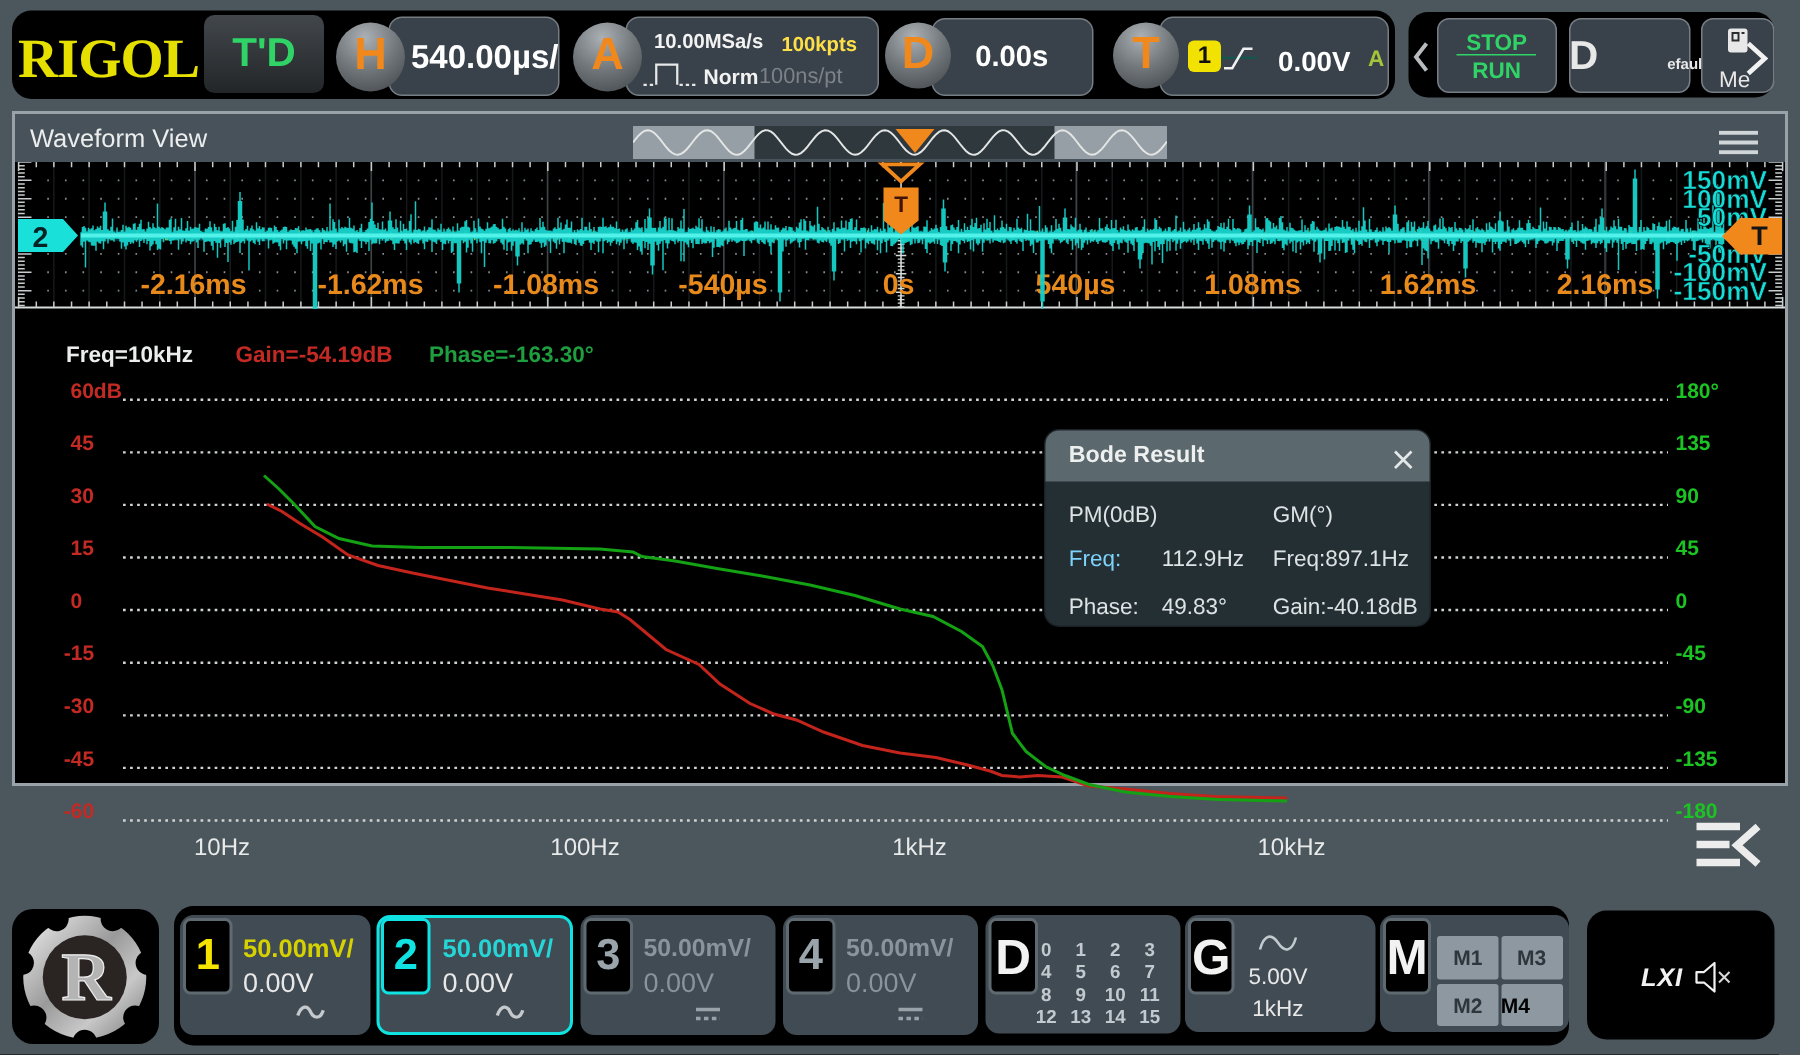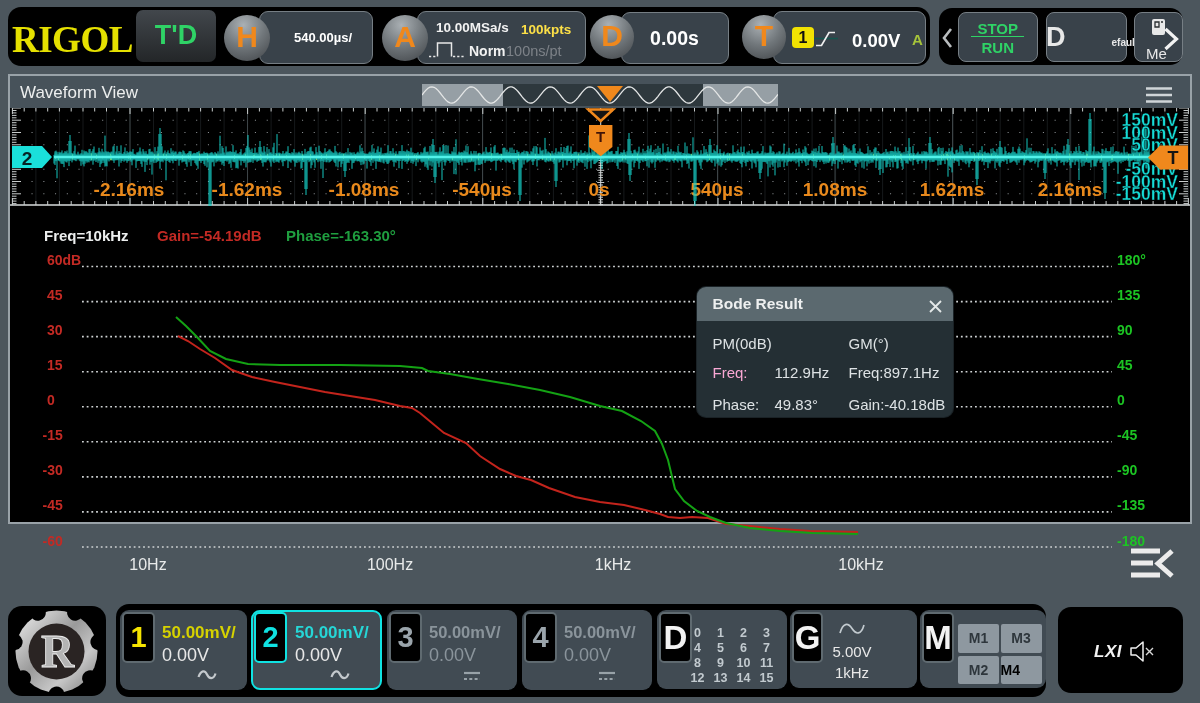--- a/index.html
+++ b/index.html
@@ -8,21 +8,21 @@
 .circ{width:46px;height:46px;border-radius:50%;background:radial-gradient(circle at 42% 22%,#aab0b4,#71777b 48%,#43474b 96%);box-sizing:border-box;text-align:center;color:#f0881c;font-weight:bold;font-size:30px;line-height:44px;}
 .ntile{background:#000;border:2px solid #5f6a70;border-radius:5px;text-align:center;box-sizing:border-box;}
 </style></head>
 <body>
 
 <div class="a" style="left:8px;top:7px;width:922px;height:59px;background:#000;border-radius:13px;"></div>
 <div class="a" style="left:939px;top:8px;width:244px;height:57px;background:#000;border-radius:13px;"></div>
 <div class="a" style="left:12px;top:18px;width:118px;height:38px;color:#e5e000;font-family:'Liberation Serif',serif;font-weight:bold;font-size:37px;letter-spacing:-0.5px;">RIGOL</div>
 <div class="a" style="left:136px;top:10px;width:80px;height:52px;background:linear-gradient(#42474c,#232628);border-radius:7px;color:#2fd366;font-weight:bold;font-size:27px;text-align:center;line-height:50px;">T'D</div>
 
-<div class="a slate" style="left:259px;top:11px;width:114px;height:53px;color:#fff;font-weight:bold;font-size:13px;text-align:center;line-height:51px;padding-left:14px;">540.00µs/</div>
+<div class="a slate" style="left:259px;top:11px;width:114px;height:53px;color:#fff;font-weight:bold;font-size:22px;text-align:center;line-height:51px;padding-left:14px;">540.00µs/</div>
 <div class="a circ" style="left:224px;top:14.5px;">H</div>
 
 <div class="a slate" style="left:417px;top:10.5px;width:169px;height:53.5px;"></div>
 <div class="a" style="left:436px;top:20px;width:80px;color:#f2f2f2;font-weight:bold;font-size:13.5px;">10.00MSa/s</div>
 <div class="a" style="left:521px;top:21.5px;width:60px;color:#fde047;font-weight:bold;font-size:13.5px;">100kpts</div>
 <div class="a" style="left:469px;top:42.5px;color:#f2f2f2;font-weight:bold;font-size:14px;">Norm</div>
 <div class="a" style="left:506px;top:43px;color:#7d8288;font-size:14.5px;">100ns/pt</div>
 <svg class="a" style="left:428px;top:38px;" width="38" height="22" viewBox="0 0 38 22">
  <path d="M1 18.5h8 M25 18.5h12" fill="none" stroke="#e8e8e8" stroke-width="1.5" stroke-dasharray="2.2 2"></path>
  <path d="M9.5 18.5V5h14v13.5" fill="none" stroke="#e8e8e8" stroke-width="1.5"></path>
@@ -145,21 +145,21 @@
 </div>
 
 <div class="a" style="left:697px;top:287px;width:256px;height:129.5px;border-radius:9px;background:#242f34;box-shadow:0 0 0 1px #1a2226;">
  <div class="a" style="left:0;top:0;width:256px;height:33.5px;background:#5b696f;border-radius:9px 9px 0 0;"></div>
  <div class="a" style="left:15.5px;top:8px;color:#eef0f0;font-weight:bold;font-size:15.5px;">Bode Result</div>
  <svg class="a" style="left:232px;top:13px;" width="13" height="13" viewBox="0 0 13 13">
       <path d="M1 1l11 11M12 1L1 12" stroke="#e4e8e8" stroke-width="1.8"></path>
     </svg>
  <div class="a" style="left:15.5px;top:47.5px;color:#dde2e4;font-size:15px;">PM(0dB)</div>
  <div class="a" style="left:151.5px;top:47.5px;color:#dde2e4;font-size:15px;">GM(°)</div>
- <div class="a" style="left:15.5px;top:77px;color:#f9a8d4;font-size:15px;">Freq:</div>
+ <div class="a" style="left:15.5px;top:77px;color:#7dd3fc;font-size:15px;">Freq:</div>
  <div class="a" style="left:77.5px;top:77px;color:#dde2e4;font-size:15px;">112.9Hz</div>
  <div class="a" style="left:151.5px;top:77px;color:#dde2e4;font-size:15px;">Freq:897.1Hz</div>
  <div class="a" style="left:15.5px;top:109px;color:#dde2e4;font-size:15px;">Phase:</div>
  <div class="a" style="left:77.5px;top:109px;color:#dde2e4;font-size:15px;">49.83°</div>
  <div class="a" style="left:151.5px;top:109px;color:#dde2e4;font-size:15px;">Gain:-40.18dB</div>
 </div>
 
 <div class="a" style="left:8px;top:606px;width:97.5px;height:90px;background:#000;border-radius:14px;"></div>
 <svg class="a" style="left:14px;top:609px;" width="85" height="85" viewBox="0 0 85 85">
  <defs>

